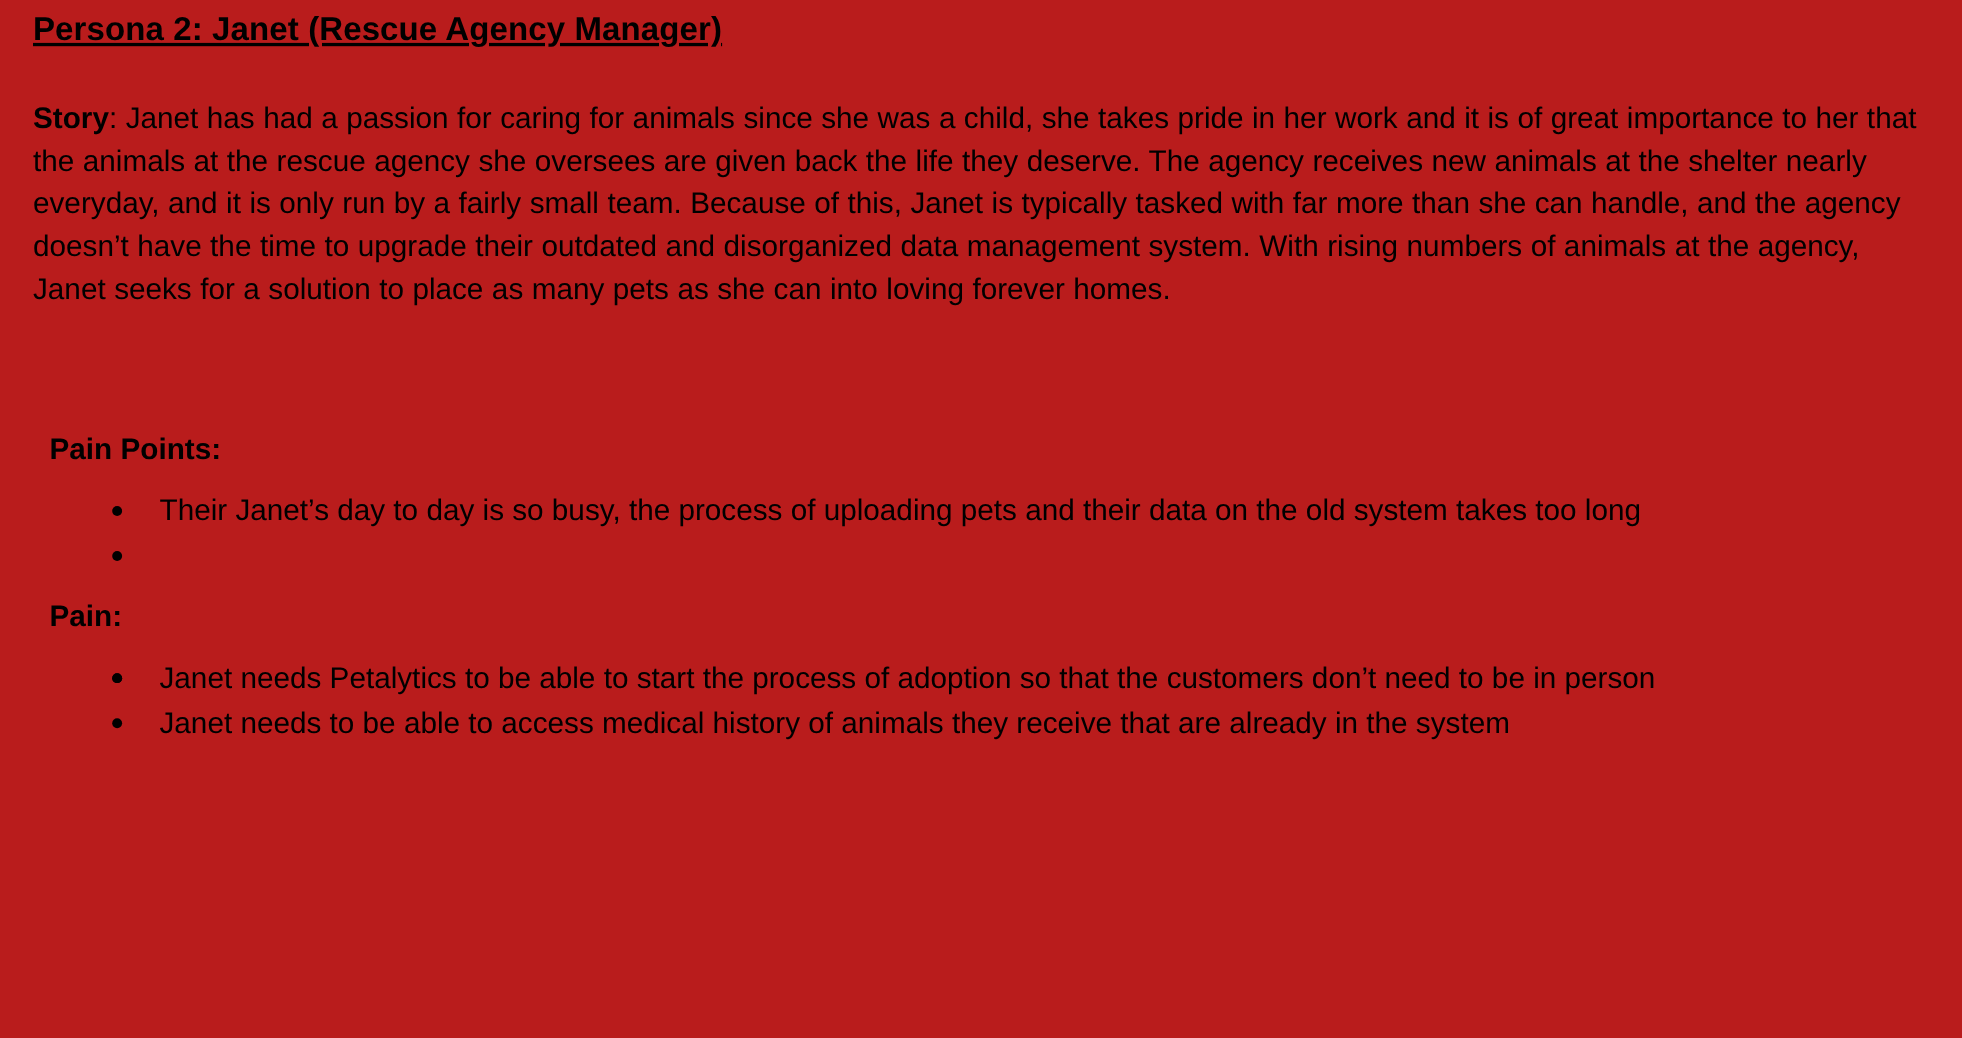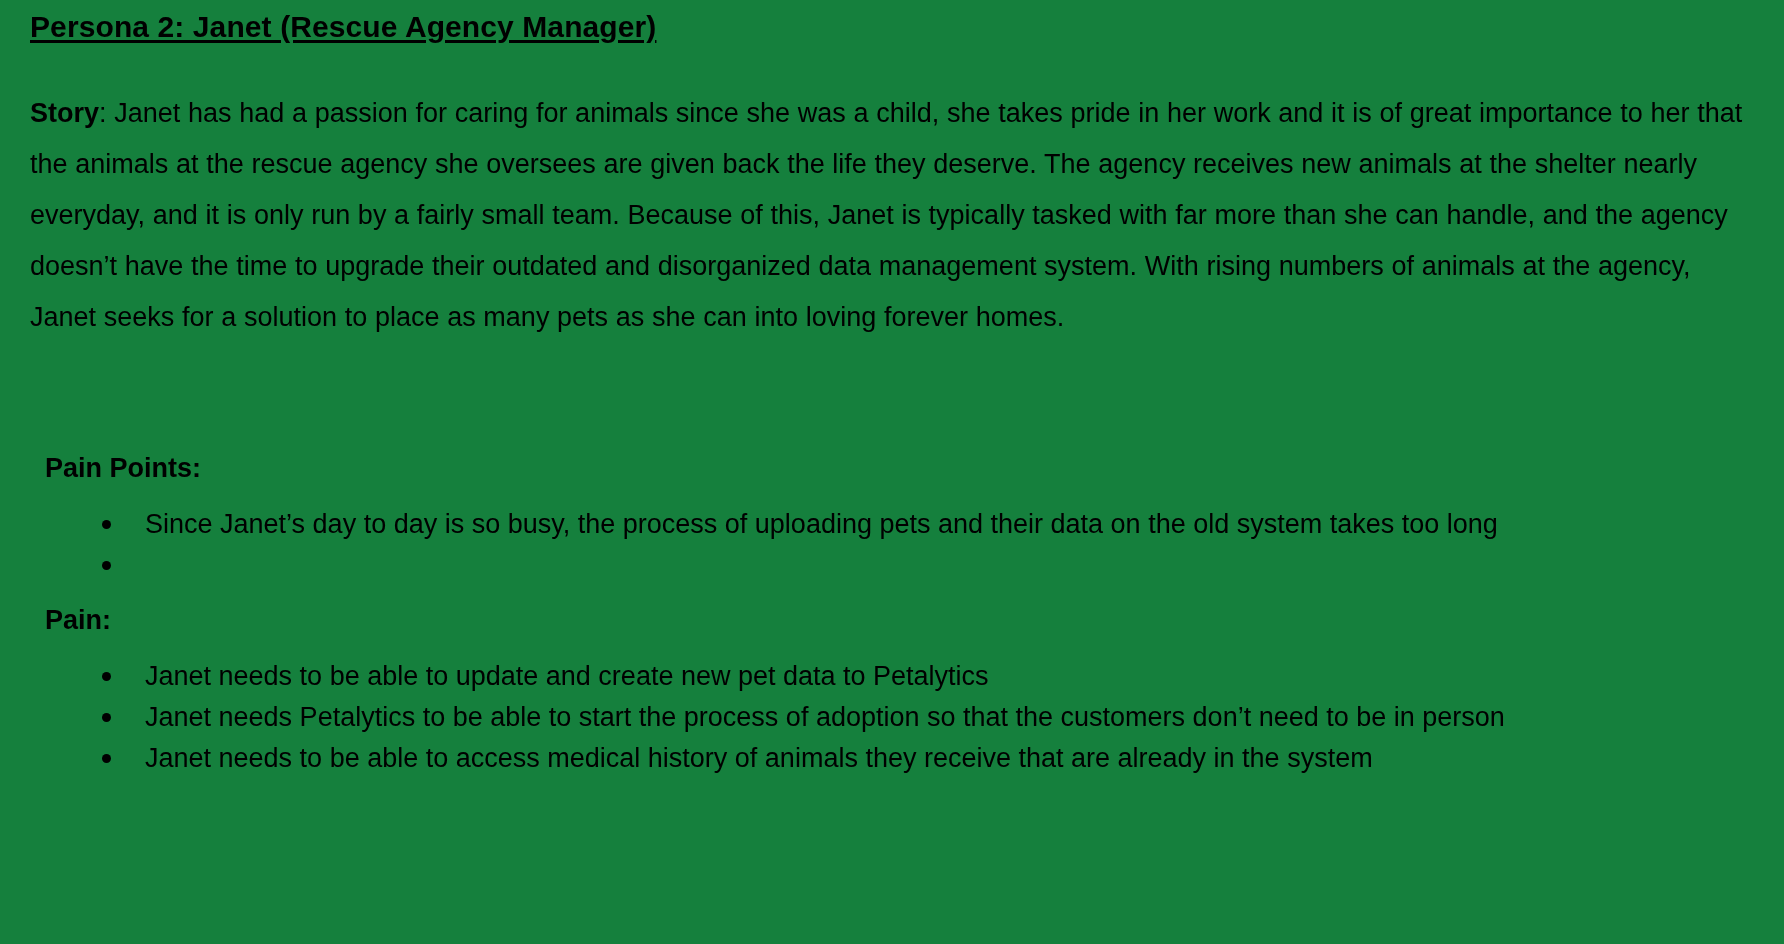--- a/index.html
+++ b/index.html
@@ -14,21 +14,21 @@
     font-family: "Liberation Sans", sans-serif;
     color: #000000;
     -webkit-font-smoothing: antialiased;
   }
 
   .page {
     box-sizing: border-box;
     width: 1784px;
     height: 944px;
     padding: 0px 30px 0px 30px;
-    background: #15803d;
+    background: #b91c1c;
     overflow: hidden;
   }
 
   .doc-title {
     font-size: 30px;
     line-height: 46px;
     font-weight: bold;
     text-decoration: underline;
     text-underline-offset: 3px;
     margin: 0;
@@ -36,21 +36,21 @@
     letter-spacing: 0.1px;
     white-space: nowrap;
   }
 
   .spacer-after-title { height: 38px; }
   .spacer-after-story { height: 90px; }
   .spacer-after-pain  { height: 40px; }
 
   .body-paragraph {
     font-size: 27px;
-    line-height: 51px;
+    line-height: 39px;
     margin: 0;
     max-width: 1725px;
     text-align: left;
     word-spacing: 0.2px;
   }
 
   .section-label {
     font-size: 27px;
     line-height: 41px;
     font-weight: bold;
@@ -94,34 +94,34 @@
   <div class="spacer-after-title"></div>
 
   <p class="body-paragraph"><span class="lead-bold">Story</span><span>: </span><span>Janet has had a passion for caring for animals since she was a child, she takes pride in her work and it is of great importance to her that the animals at the rescue agency she oversees are given back the life they deserve. The agency receives new animals at the shelter nearly everyday, and it is only run by a fairly small team. Because of this, Janet is typically tasked with far more than she can handle, and the agency doesn’t have the time to upgrade their outdated and disorganized data management system. With rising numbers of animals at the agency, Janet seeks for a solution to place as many pets as she can into loving forever homes.</span></p>
 
   <div class="spacer-after-story"></div>
 
   <p class="section-label"><span>Pain Points</span><span class="colon">:</span></p>
 
   <ul class="bullets">
     <li>
-      <span class="dot"></span><span>Since Janet’s day to day is so busy, the process of uploading pets and their data on the old system takes too long</span>
+      <span class="dot"></span><span>Their Janet’s day to day is so busy, the process of uploading pets and their data on the old system takes too long</span>
     </li>
     <li>
       <span class="dot"></span>
     </li>
   </ul>
 
   <div class="spacer-after-pain"></div>
 
   <p class="section-label"><span>Pain</span><span class="colon">:</span></p>
 
   <ul class="bullets">
     <li>
-      <span class="dot"></span><span>Janet needs to be able to update and create new pet data to Petalytics</span>
+      <span class="dot"></span>
     </li>
     <li>
       <span class="dot"></span><span>Janet needs Petalytics to be able to start the process of adoption so that the customers don’t need to be in person</span>
     </li>
     <li>
       <span class="dot"></span><span>Janet needs to be able to access medical history of animals they receive that are already in the system</span>
     </li>
   </ul>
 
 </div>

